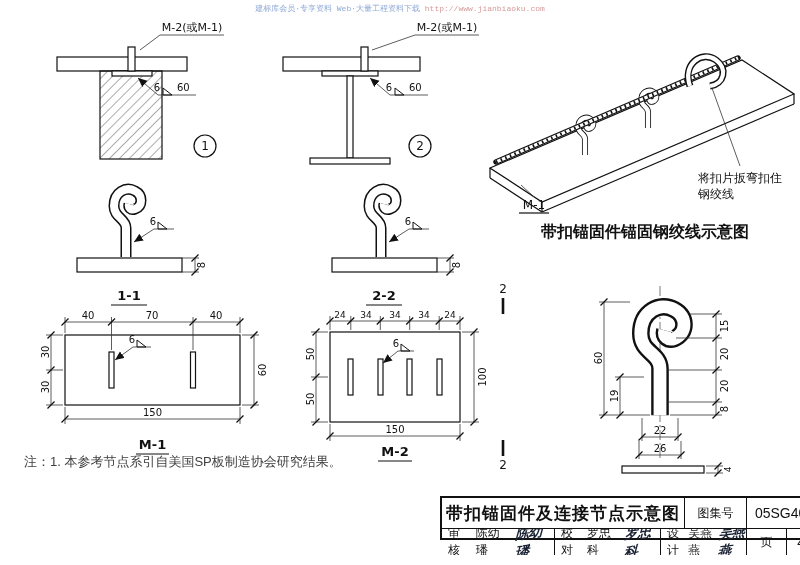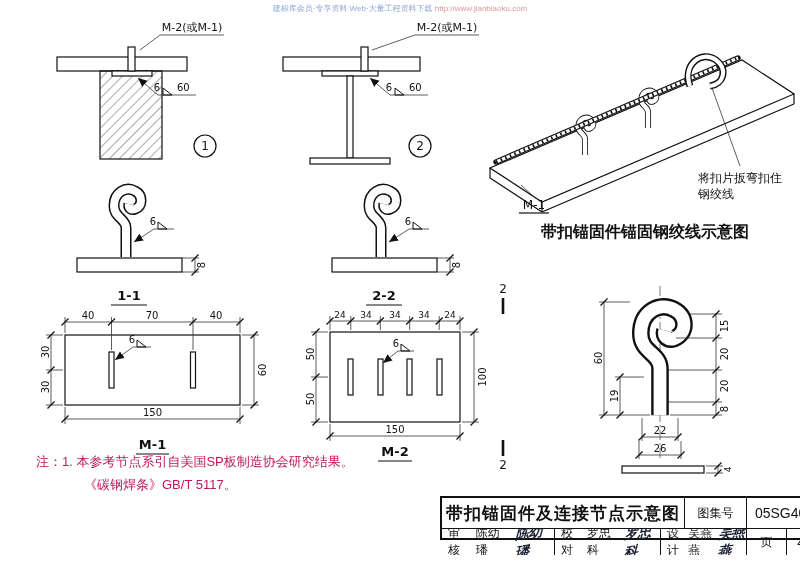--- a/index.html
+++ b/index.html
@@ -1,19 +1,19 @@
 <!DOCTYPE html>
 <html><head>
 <meta charset="utf-8">
 <style>
   html,body{margin:0;padding:0;background:#e8e8e8;}
   .page{position:relative;width:800px;height:565px;background:#ffffff;overflow:hidden;
         font-family:"Liberation Sans","DejaVu Sans",sans-serif;color:#111;}
   .wm{position:absolute;top:3px;left:50%;transform:translateX(-50%);font-size:8px;
-      color:#8fa9d6;white-space:nowrap;}
+      color:#8fa9d6;white-space:nowrap;font-family:Liberation Mono, monospace;}
   .wm .r{color:#d79a9a;}
   svg{position:absolute;left:0;top:0;}
   svg text{font-family:"DejaVu Sans","Liberation Sans",sans-serif;fill:#111;}
   .dim{font-size:10px}.dim9{font-size:9px}.mid{text-anchor:middle}.end{text-anchor:end}
   .lbl{font-size:13px;font-weight:bold}
   .call{font-size:11px}
   .cap{font-size:16px;font-weight:bold}
   .bub{font-size:12px}
   .cn{font-size:12px}
   .ol{stroke:#111;stroke-width:1.2;fill:#fff}
@@ -24,21 +24,21 @@
   .ck1{stroke:#111;stroke-width:11;fill:none;stroke-linecap:butt}
   .ck2{stroke:#fff;stroke-width:8;fill:none;stroke-linecap:butt}
   .st1{stroke:#111;stroke-width:5.5;fill:none;stroke-linecap:round}
   .st2{stroke:#fff;stroke-width:3.2;fill:none}
   .st3{stroke:#111;stroke-width:3.2;fill:none;stroke-dasharray:1.6 3.4}
   .cu1{stroke:#111;stroke-width:7;fill:none}
   .cu2{stroke:#fff;stroke-width:4.2;fill:none}
   .cl{stroke:#555;stroke-width:0.8;stroke-dasharray:10 3 2 3;fill:none}
   .sm{stroke:#111;stroke-width:2.6}
   .wt{stroke:#111;stroke-width:1;fill:none}
-  .notes{position:absolute;left:36px;top:450px;font-size:13px;line-height:23px;color:#be185d;}
+  .notes{position:absolute;left:24px;top:450px;font-size:13px;line-height:23px;color:#404040;}
   .nl{white-space:nowrap}
   .in1{padding-left:22px}.in2{padding-left:48px}
   .tb{position:absolute;left:408px;top:496px;width:384px;height:44px;border:2px solid #111;
       box-sizing:border-box;background:#fff;margin-left:32px;}
   .tb-r1{display:flex;height:31px;border-bottom:1.5px solid #111;box-sizing:border-box;}
   .tb-title{width:242px;display:flex;align-items:center;justify-content:center;
             font-weight:bold;font-size:17px;letter-spacing:1px;}
   .tb-c{display:flex;align-items:center;justify-content:center;border-left:1.5px solid #111;box-sizing:border-box;}
   .atl{width:62px;font-size:12px}
   .atn{width:76px;font-weight:normal;font-size:14px}
@@ -326,21 +326,20 @@
       <line class="dl" x1="706" y1="473" x2="723" y2="473"></line>
       <line class="dl" x1="718" y1="466" x2="718" y2="473"></line>
       <use href="#tk" x="718" y="466"></use>
         <use href="#tk" x="718" y="473"></use>
       <text class="dim9 mid" transform="translate(731,469.5) rotate(-90)">4</text>
     </g>
   </svg>
 
   <div class="notes">
     <div class="nl">注：1. 本参考节点系引自美国SP板制造协会研究结果。</div>
-    <div class="nl in2">《碳钢焊条》GB/T 5117。</div>
   </div>
 
   <div class="tb">
     <div class="tb-r1">
       <div class="tb-title">带扣锚固件及连接节点示意图</div>
       <div class="tb-c atl">图集号</div>
       <div class="tb-c atn">05SG408</div>
     </div>
     <div class="tb-r2">
       <div class="sg s1">

